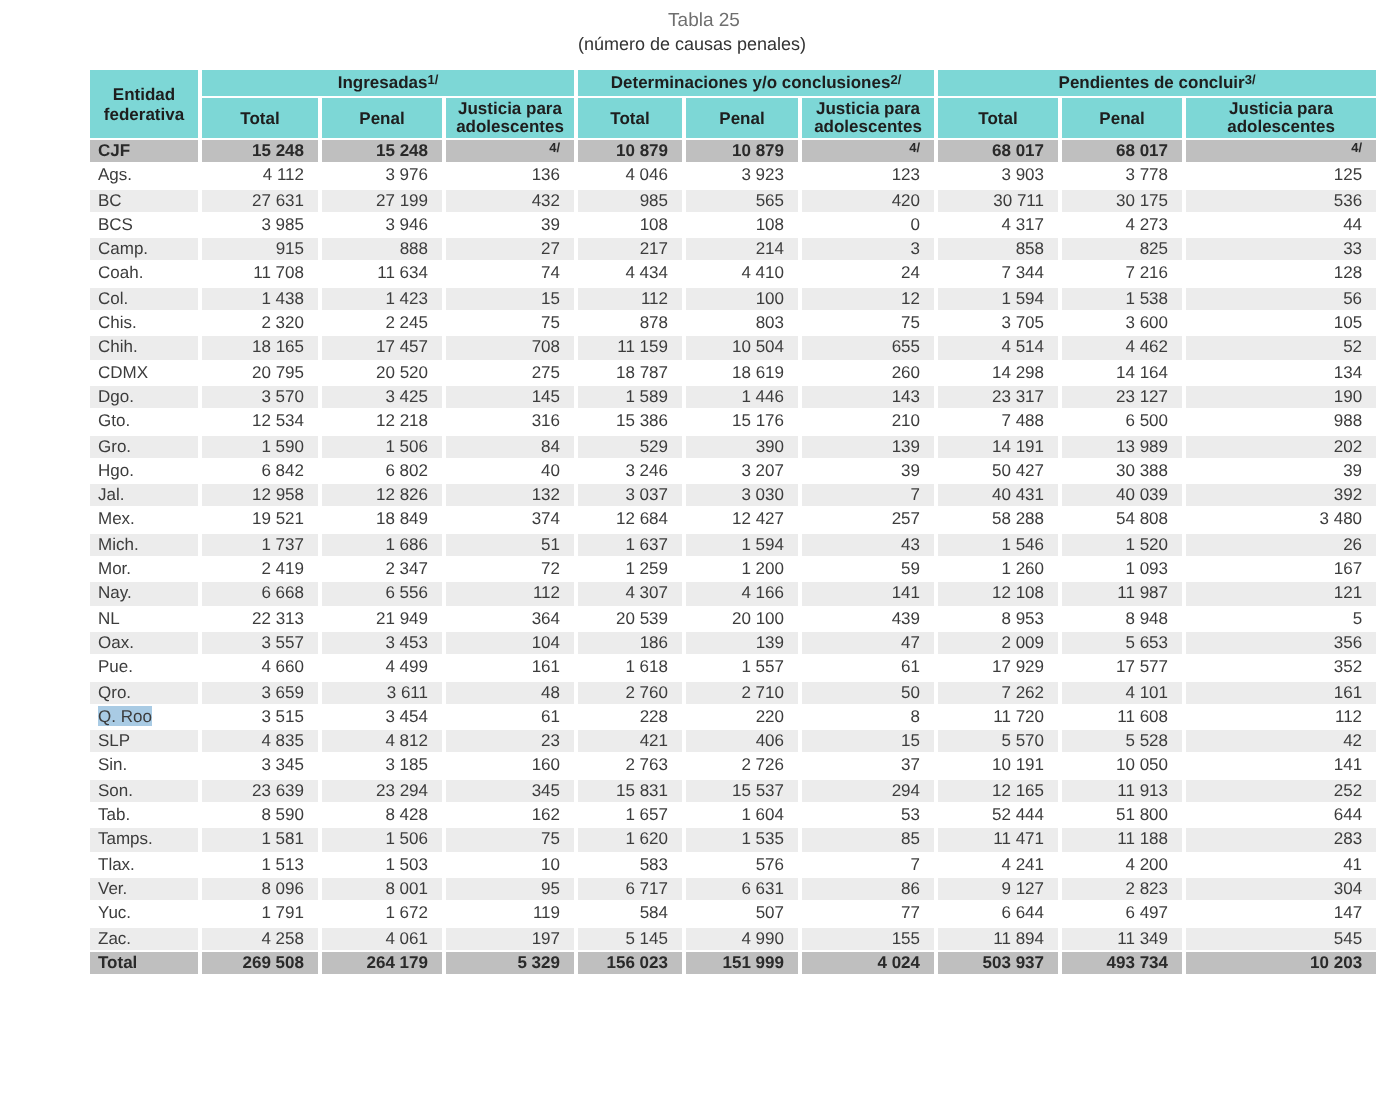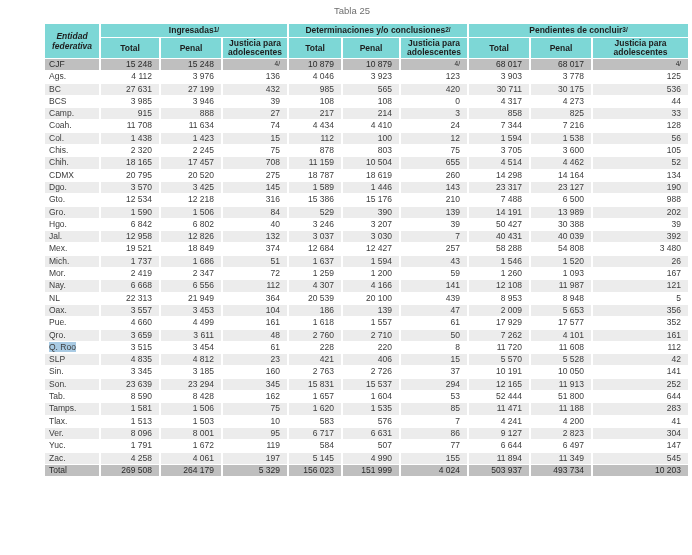--- a/index.html
+++ b/index.html
@@ -9,35 +9,36 @@
   .t-title{margin:2px auto 0 auto;width:672px;text-align:center;font-size:11.5px;line-height:15px;
            font-weight:bold;color:var(--title_blue,#1a5aa6);}
   .t-year{margin-top:2px;text-align:center;font-size:10px;color:#333;}
   .t-unit{margin-top:1px;text-align:center;font-size:9px;color:#333;}
   table.data{border-collapse:separate;border-spacing:2px 1px;table-layout:fixed;
              width:647px;margin:7px 0 0 43px;}
   thead th{background:var(--header_teal,#7dd7d6);font-weight:bold;font-size:8.5px;color:#1e1e1e;
            text-align:center;padding:0;}
   th.group-th{height:13px;line-height:13px;white-space:nowrap;overflow:hidden;}
   th.sub-th{height:20px;line-height:9px;vertical-align:middle;}
-  th.corner-th{vertical-align:middle;line-height:10px;font-style:italic;}
+  th.corner-th{vertical-align:middle;line-height:10px;}
   tbody td{font-size:8.5px;height:11.3px;line-height:11.3px;color:#3c3c3c;
            white-space:nowrap;overflow:hidden;padding:0;background:#fff;}
   tr.stripe td{background:var(--stripe_gray,#ececec);}
-  tr.emphasis td{background:var(--emphasis_gray,#bfbfbf);font-weight:normal;color:#2a2a2a;}
+  tr.emphasis td{background:var(--emphasis_gray,#bfbfbf);font-weight:bold;color:#2a2a2a;}
   td.lbl{text-align:left;padding-left:4px;}
   td.num{text-align:right;padding-right:7px;}
   .fnote{font-size:6.5px;vertical-align:top;position:relative;top:-1px;}
   .hl{background:var(--highlight_blue,#a9cbe4);}
 </style>
 </head>
 <body>
 
 <div class="page">
   <div class="t-label">Tabla 25</div>
+  <div class="t-unit">(número de causas penales)</div>
 
   <table class="data">
     <colgroup>
       <col style="width:54px">
         <col style="width:58px">
         <col style="width:60px">
         <col style="width:64px">
       <col style="width:52px">
         <col style="width:56px">
         <col style="width:66px">

